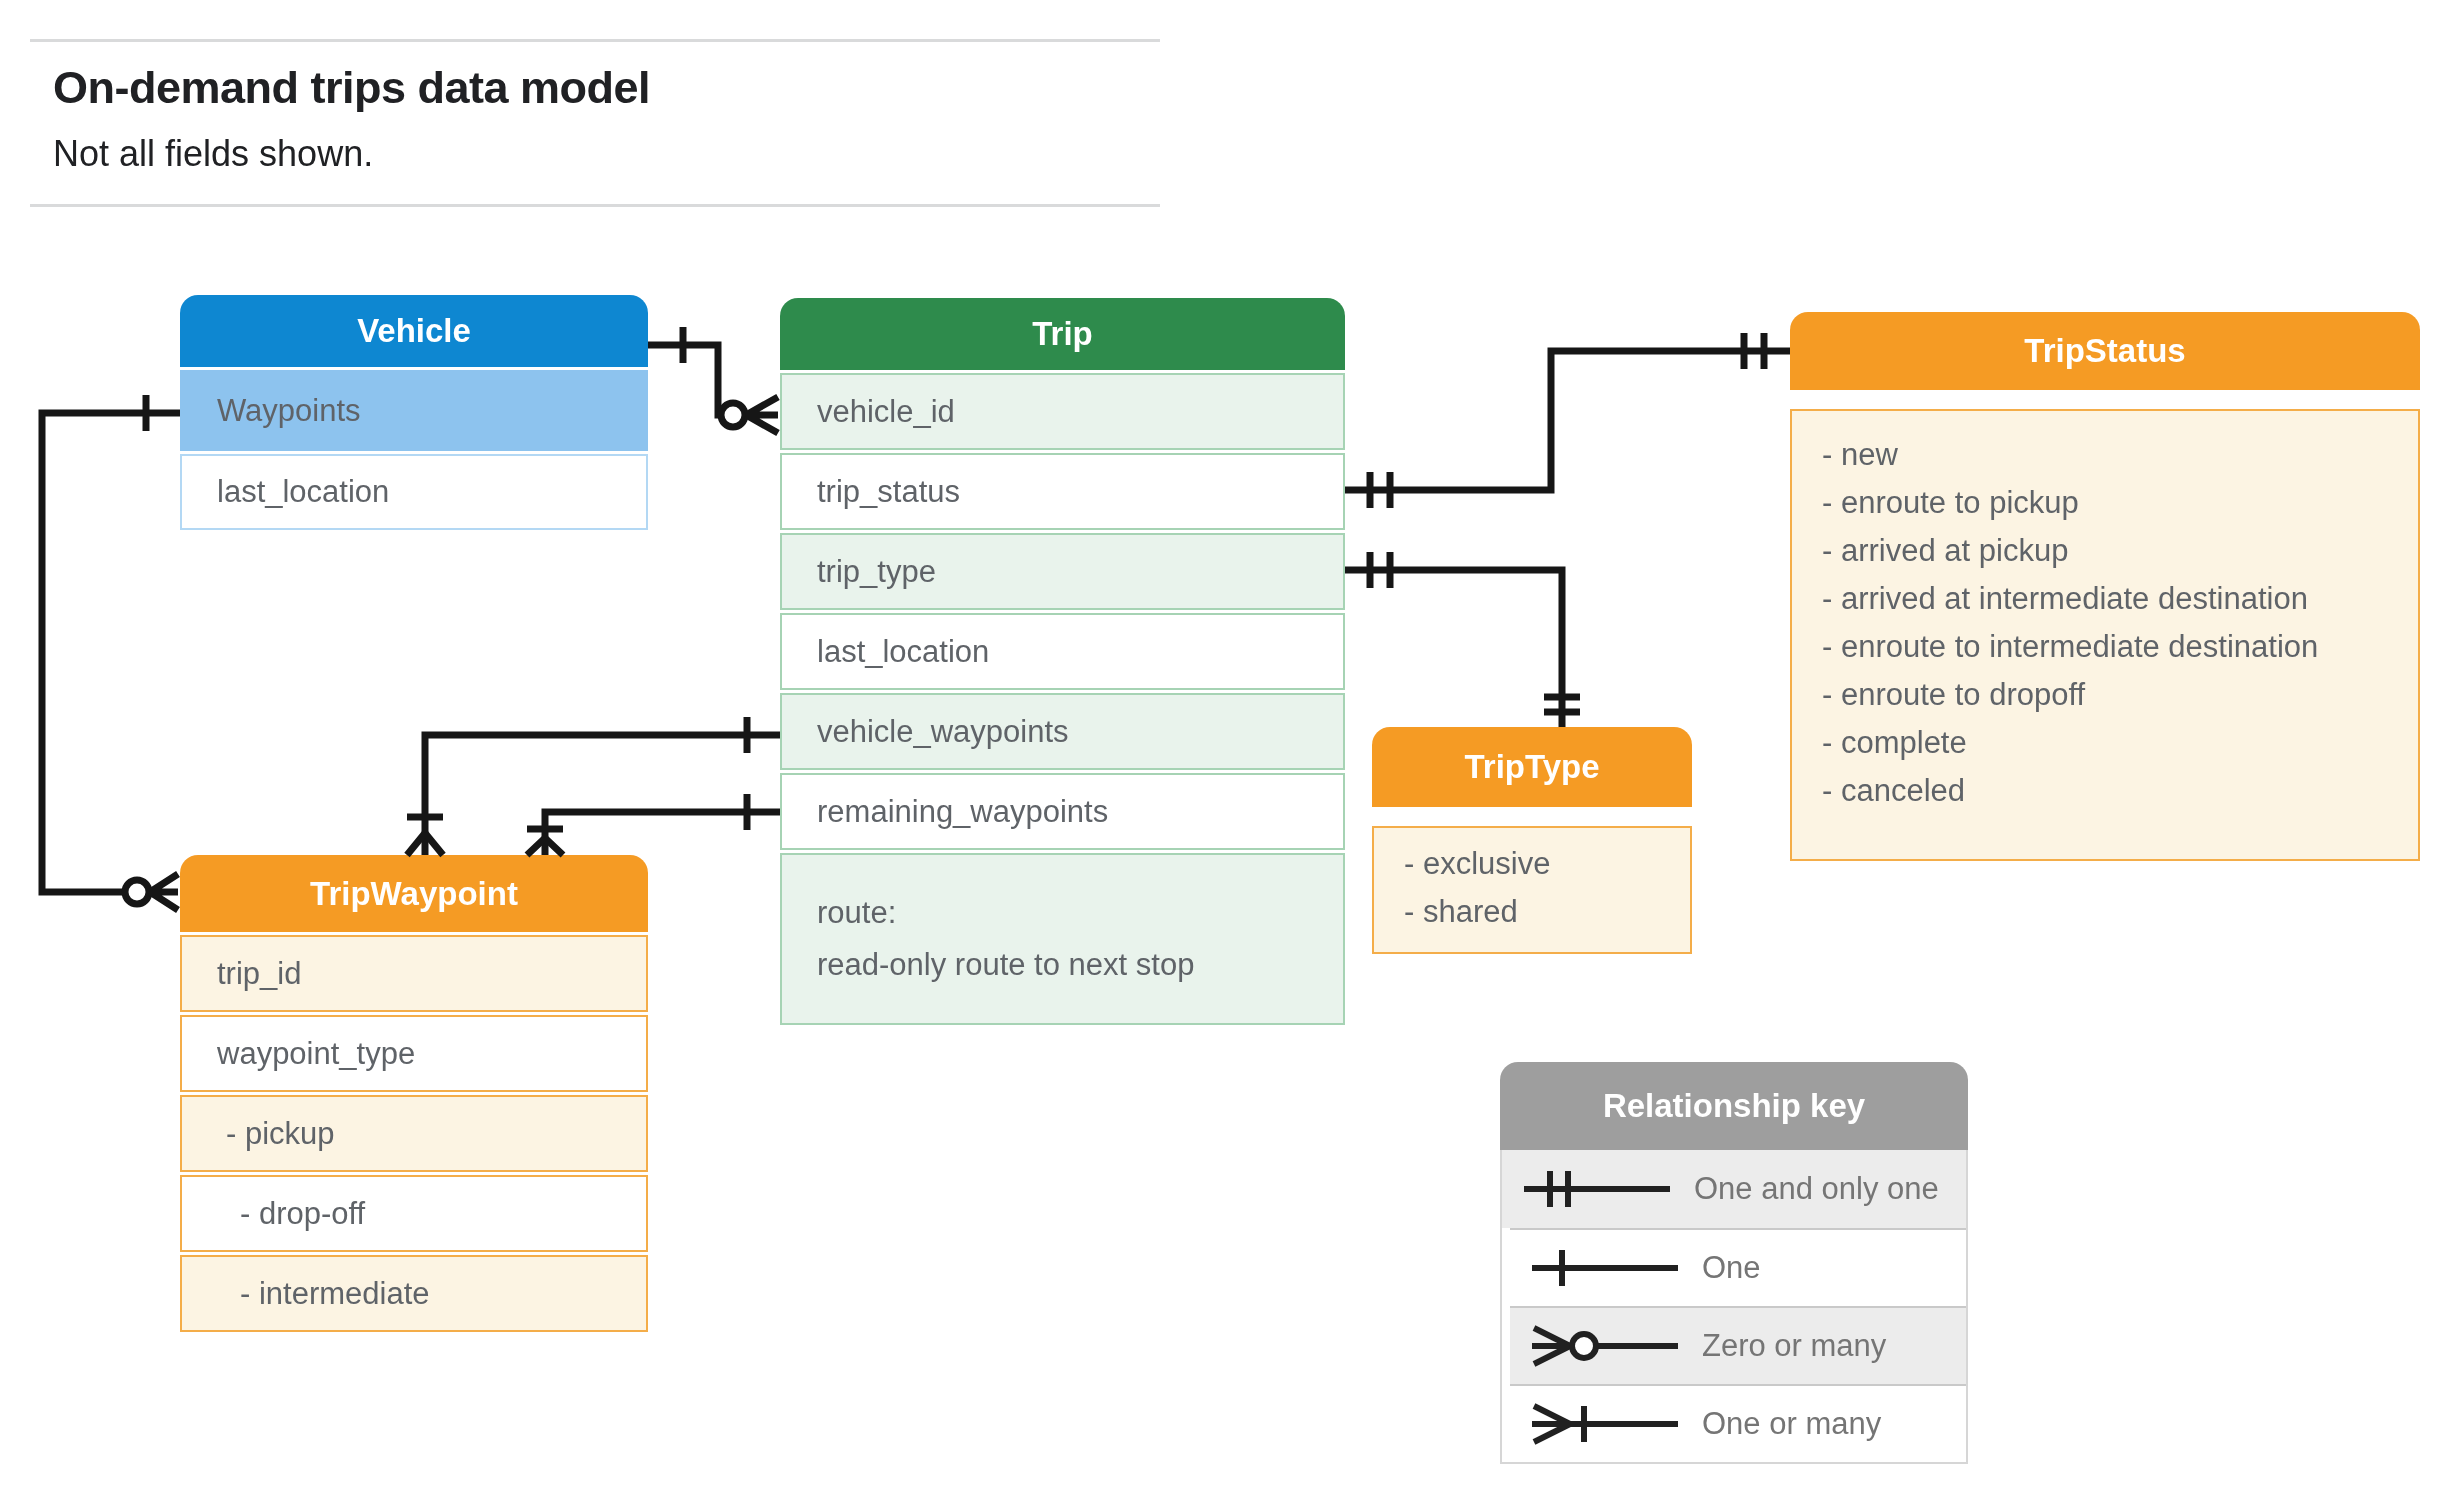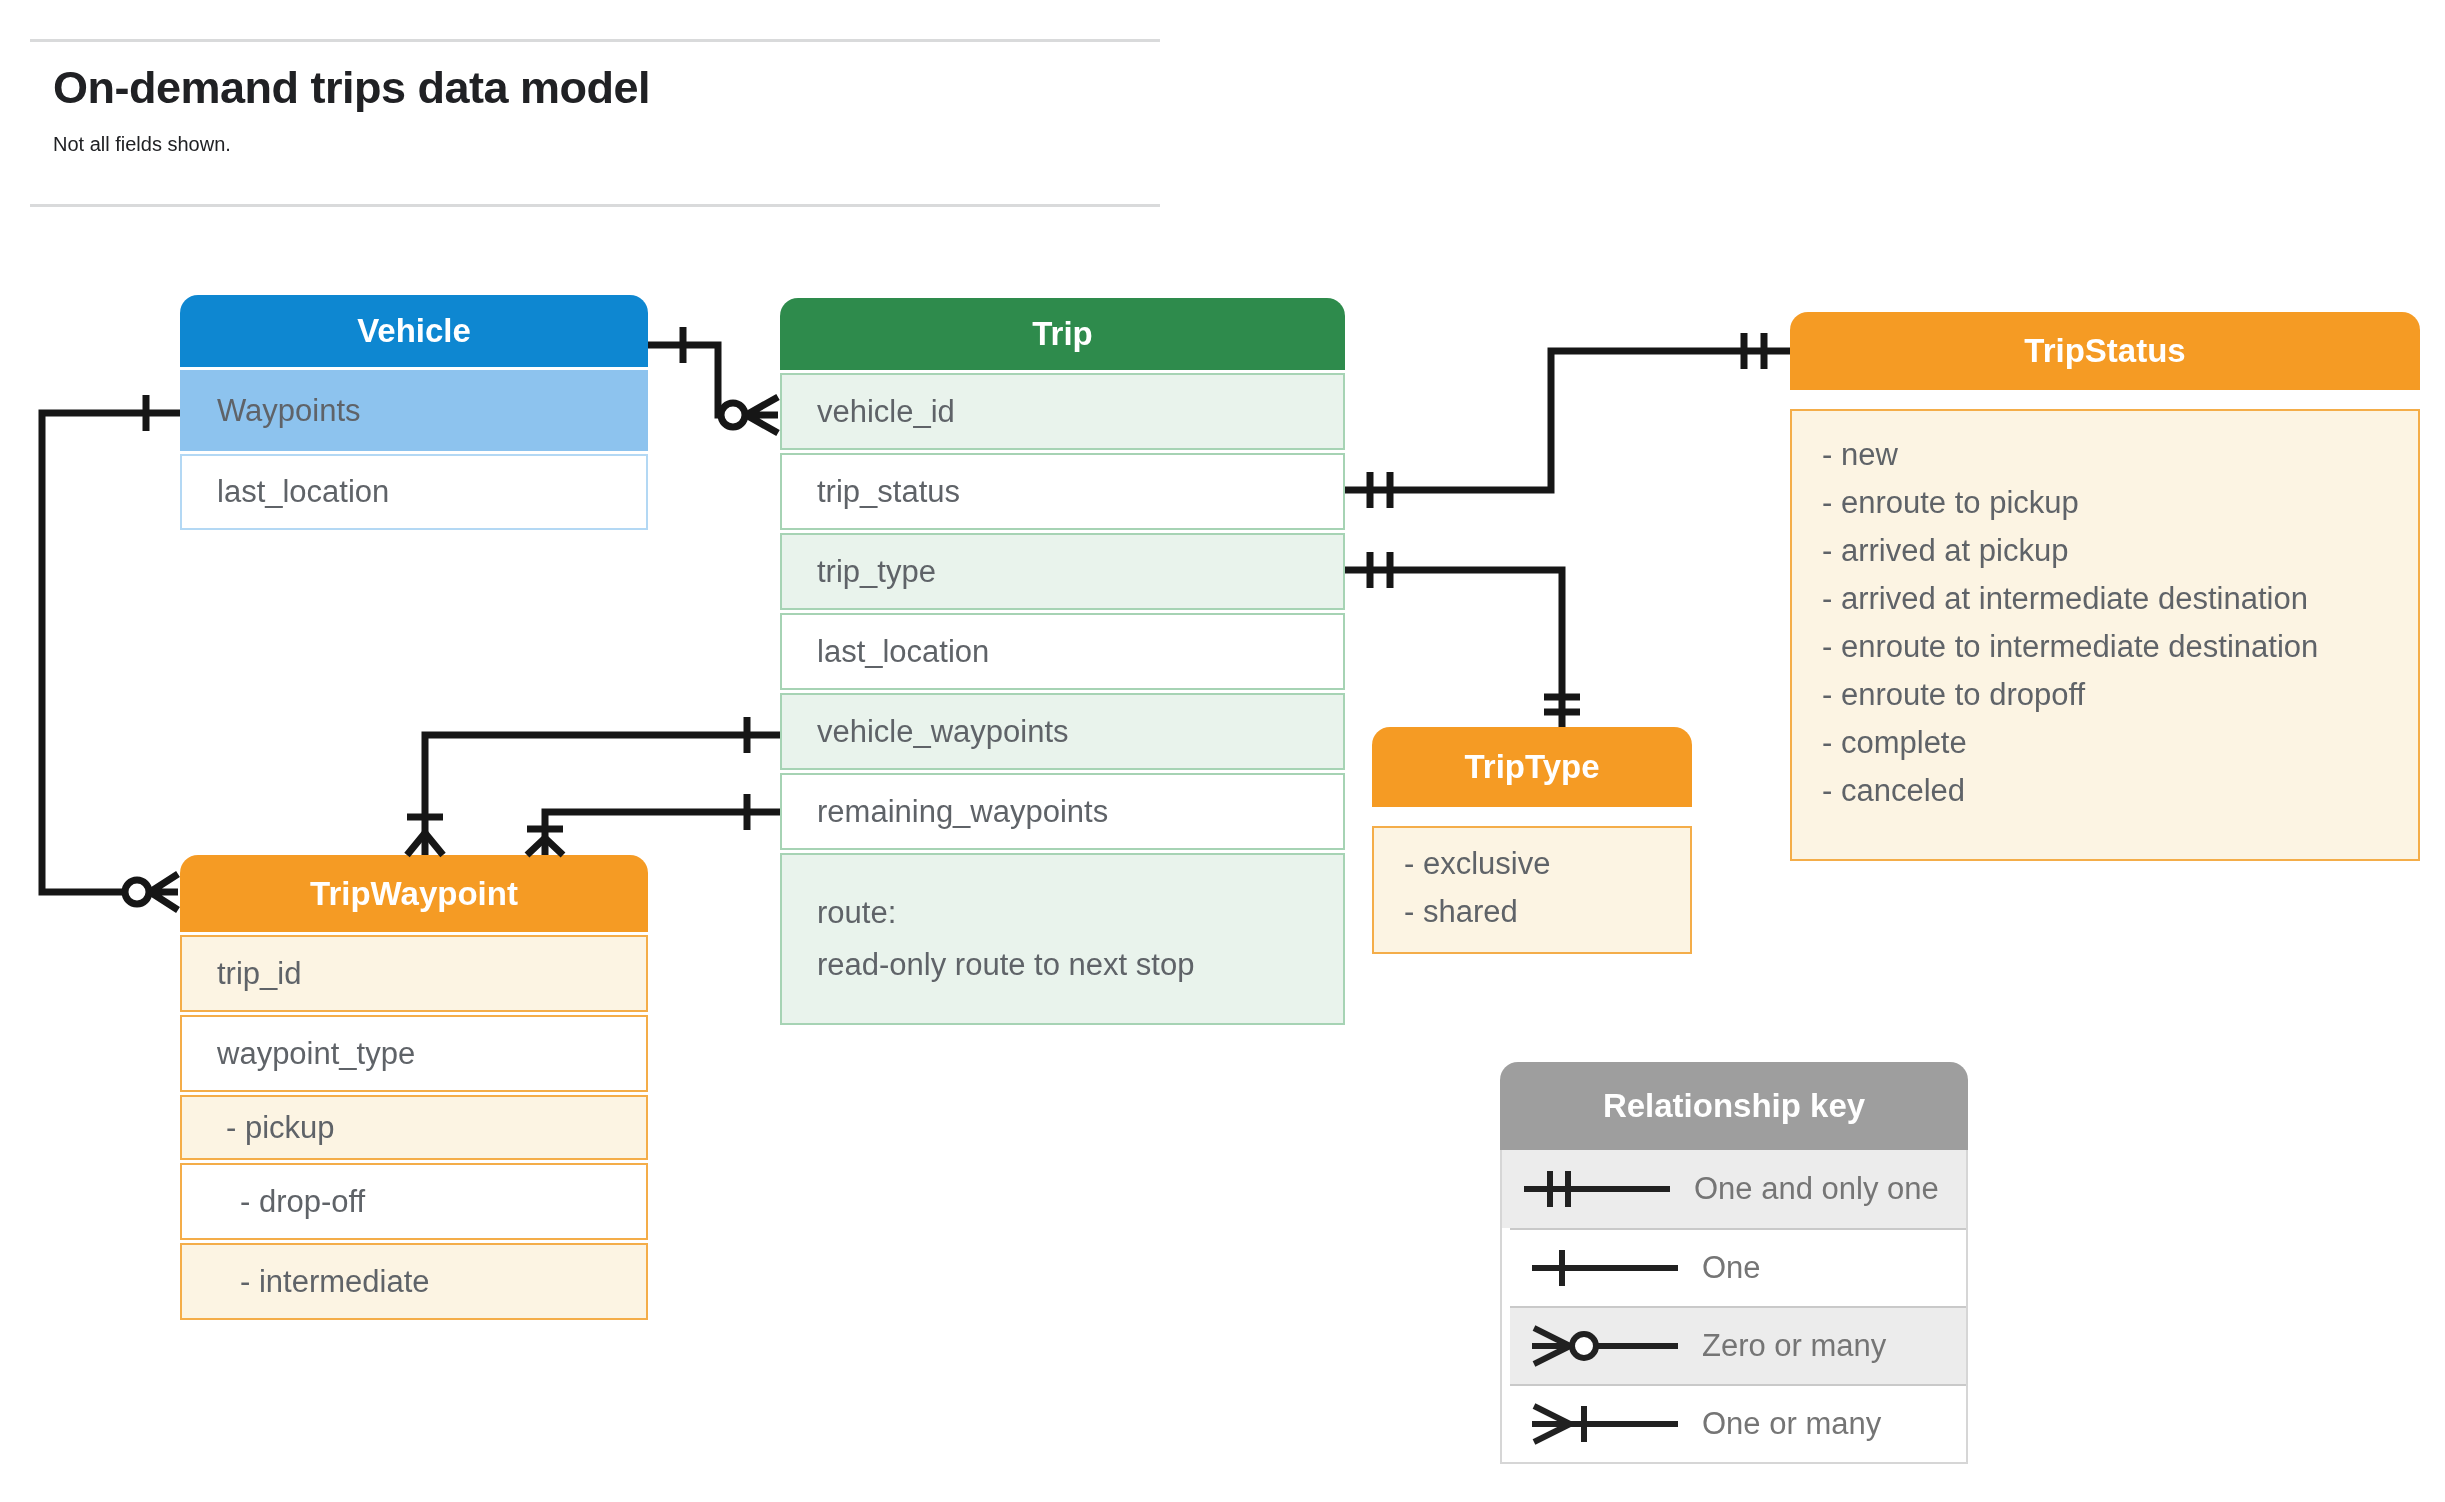--- a/index.html
+++ b/index.html
@@ -6,21 +6,21 @@
   .canvas {
     position:relative; width:2445px; height:1502px; overflow:hidden;
     background:#ffffff; font-family:"Liberation Sans", sans-serif;
   }
   .rule { position:absolute; height:3px; background:var(--c-divider,#d9dadb); }
   .page-title {
     position:absolute; left:53px; top:62px; font-size:45px; font-weight:700;
     color:var(--c-heading,#202124); letter-spacing:-0.5px;
   }
   .page-subtitle {
-    position:absolute; left:53px; top:133px; font-size:20px;
+    position:absolute; left:53px; top:133px; font-size:36px;
     color:var(--c-heading,#202124);
   }
 
   .etable { position:absolute; }
   .thead {
     box-sizing:border-box; border-radius:18px 18px 0 0; color:#ffffff;
     font-size:33px; font-weight:700; display:flex; align-items:center;
     justify-content:center;
   }
   .thead.blue   { background:var(--c-blue,#0e87d1); }
@@ -135,21 +135,21 @@
   </div>
 
   <div class="etable" style="left:180px; top:855px; width:468px;">
     <div class="thead orange" style="height:77px;">TripWaypoint</div>
     <div class="trow b-orange bg-orangetint" style="height:77px;">
       <span class="lbl">trip_id</span>
     </div>
     <div class="trow b-orange" style="height:77px;">
       <span class="lbl">waypoint_type</span>
     </div>
-    <div class="trow b-orange bg-orangetint indent" style="height:65px;padding-left:44px;">
+    <div class="trow b-orange bg-orangetint indent" style="height:77px;padding-left:44px;">
       <span class="lbl">- pickup</span>
     </div>
     <div class="trow b-orange indent" style="height:77px;">
       <span class="lbl">- drop-off</span>
     </div>
     <div class="trow b-orange bg-orangetint indent" style="height:77px;">
       <span class="lbl">- intermediate</span>
     </div>
   </div>
 

